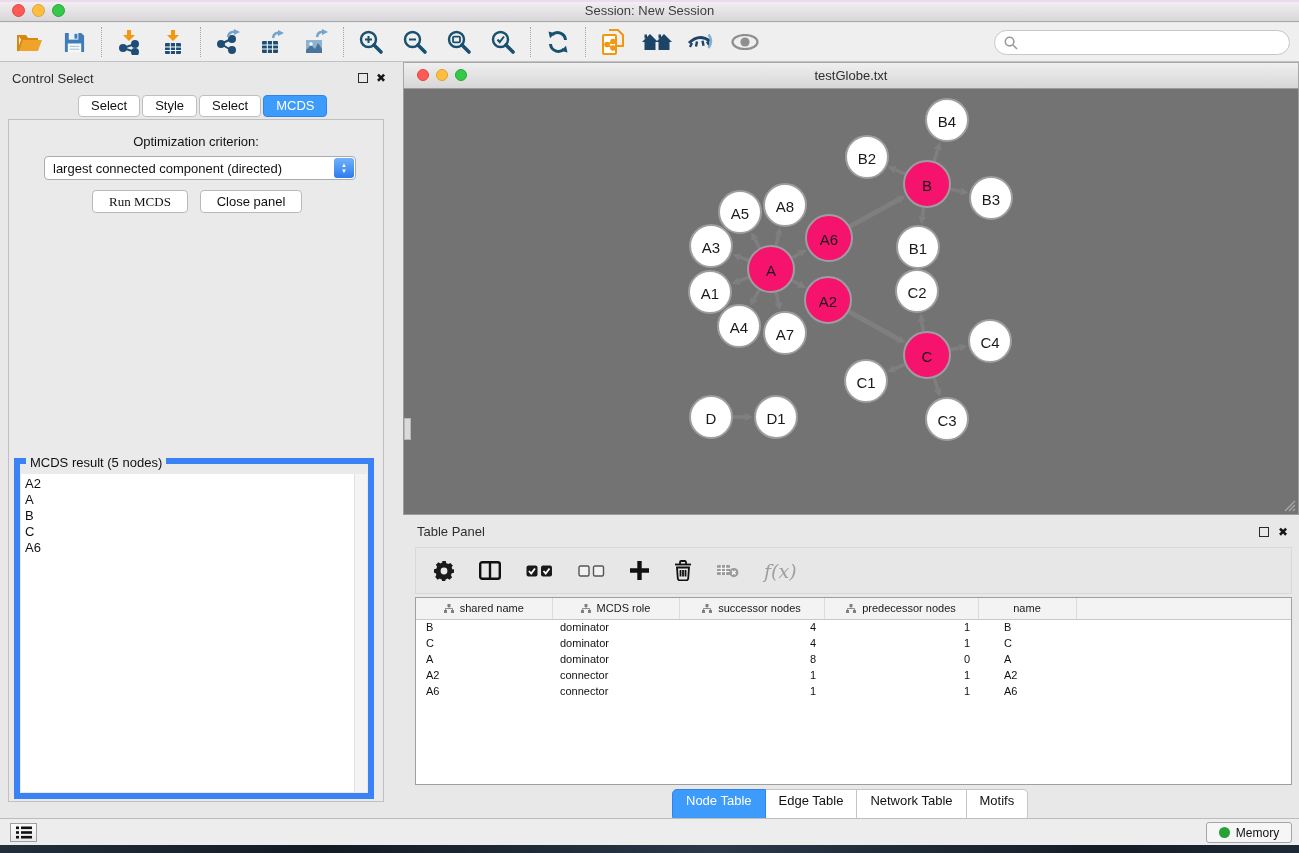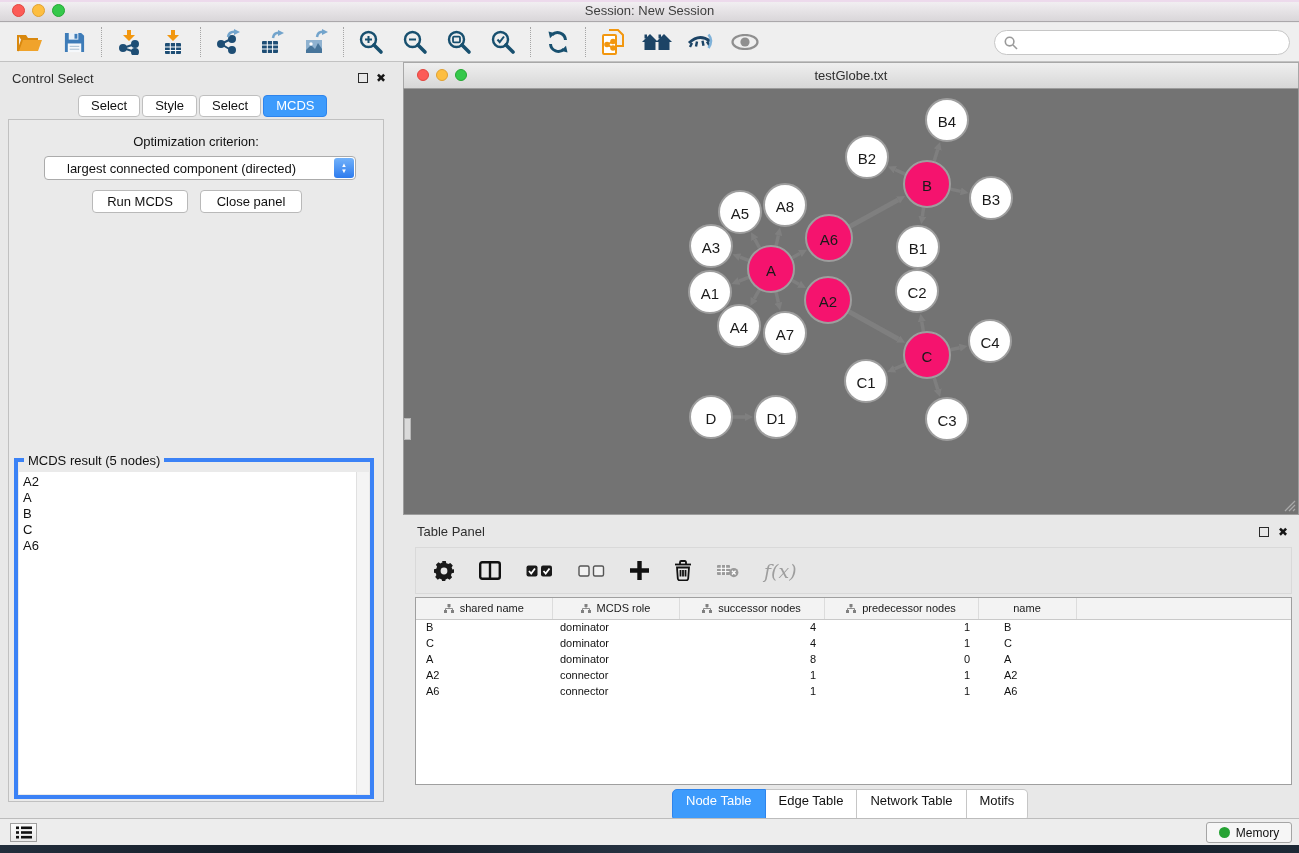--- a/index.html
+++ b/index.html
@@ -37,29 +37,29 @@
   .float-box { width:10px; height:10px; border:1.5px solid #2A2A2A; display:inline-block; }
   #cp-float { left:358px; top:73px; }   #cp-close { left:376px; top:72px; }
   #cp-tabs { left:78px; top:95px; height:22px; display:flex; gap:2px; }
   .cp-tab { background:#fff; border:1px solid #BFBFBF; border-radius:4px;
     padding:0 12px; font-size:13px; line-height:20px; color:#111; }
   .cp-tab.active { background:#3D9BFC; border-color:#2E84EC; color:#fff; }
   #cp-body { left:8px; top:119px; width:376px; height:683px; background:#EAEAEA; border:1px solid #C0C0C0; }
   #cp-opt-label { left:0; top:134px; width:392px; text-align:center; font-size:13px; }
   #cp-select { left:44px; top:156px; width:312px; height:24px; background:#fff;
     border:1px solid #ABABAB; border-radius:4px; display:flex; align-items:center; }
-  #cp-select .val { flex:1; padding-left:22px; font-size:13px; white-space:nowrap; }
+  #cp-select .val { flex:1; padding-left:8px; font-size:13px; white-space:nowrap; }
   #cp-select .stepper { width:20px; height:20px; margin-right:1px; border-radius:3px;
     background:linear-gradient(#72B2FA,#2D7BEE); color:#fff; display:flex; flex-direction:column;
     align-items:center; justify-content:center; font-size:6px; line-height:6px; }
   .swing-btn { background:#fff; border:1px solid #B9B9B9; border-radius:4px; font-size:13px;
     color:#111; display:flex; align-items:center; justify-content:center; }
-  #cp-run { left:92px; top:190px; width:96px; height:23px; }
+  #cp-run { left:92px; top:190px; width:96px; height:23px;font-family:Liberation Serif, serif; }
   #cp-closebtn { left:200px; top:190px; width:102px; height:23px; }
-  #cp-result { left:14px; top:458px; width:360px; height:341px; border:4px solid #3b82f6;padding-left:16px; }
+  #cp-result { left:14px; top:458px; width:360px; height:341px; border:6px solid #3b82f6;padding-left:16px; }
   #cp-result .legend { position:absolute; top:-9px; left:6px; background:#EAEAEA; padding:0 4px; font-size:13px; }
   #cp-result .listbox { position:absolute; left:1px; top:10px; right:14px; bottom:1px; background:#fff; padding:2px 0 0 4px; }
   #cp-result .track { position:absolute; right:1px; top:10px; bottom:1px; width:13px; background:#F4F4F4; border-left:1px solid #E0E0E0; }
   .result-item { font-size:13px; line-height:16px; }
 
   
   #nw-titlebar { left:403px; top:62px; width:896px; height:27px;
     background:linear-gradient(#EFEFEF,#D7D7D7); border:1px solid #A8A8A8; }
   #nw-titlebar .title { width:100%; text-align:center; font-size:13px; color:#2E2E2E; line-height:25px; }
   #nw-lights { left:417px; top:69px; }

